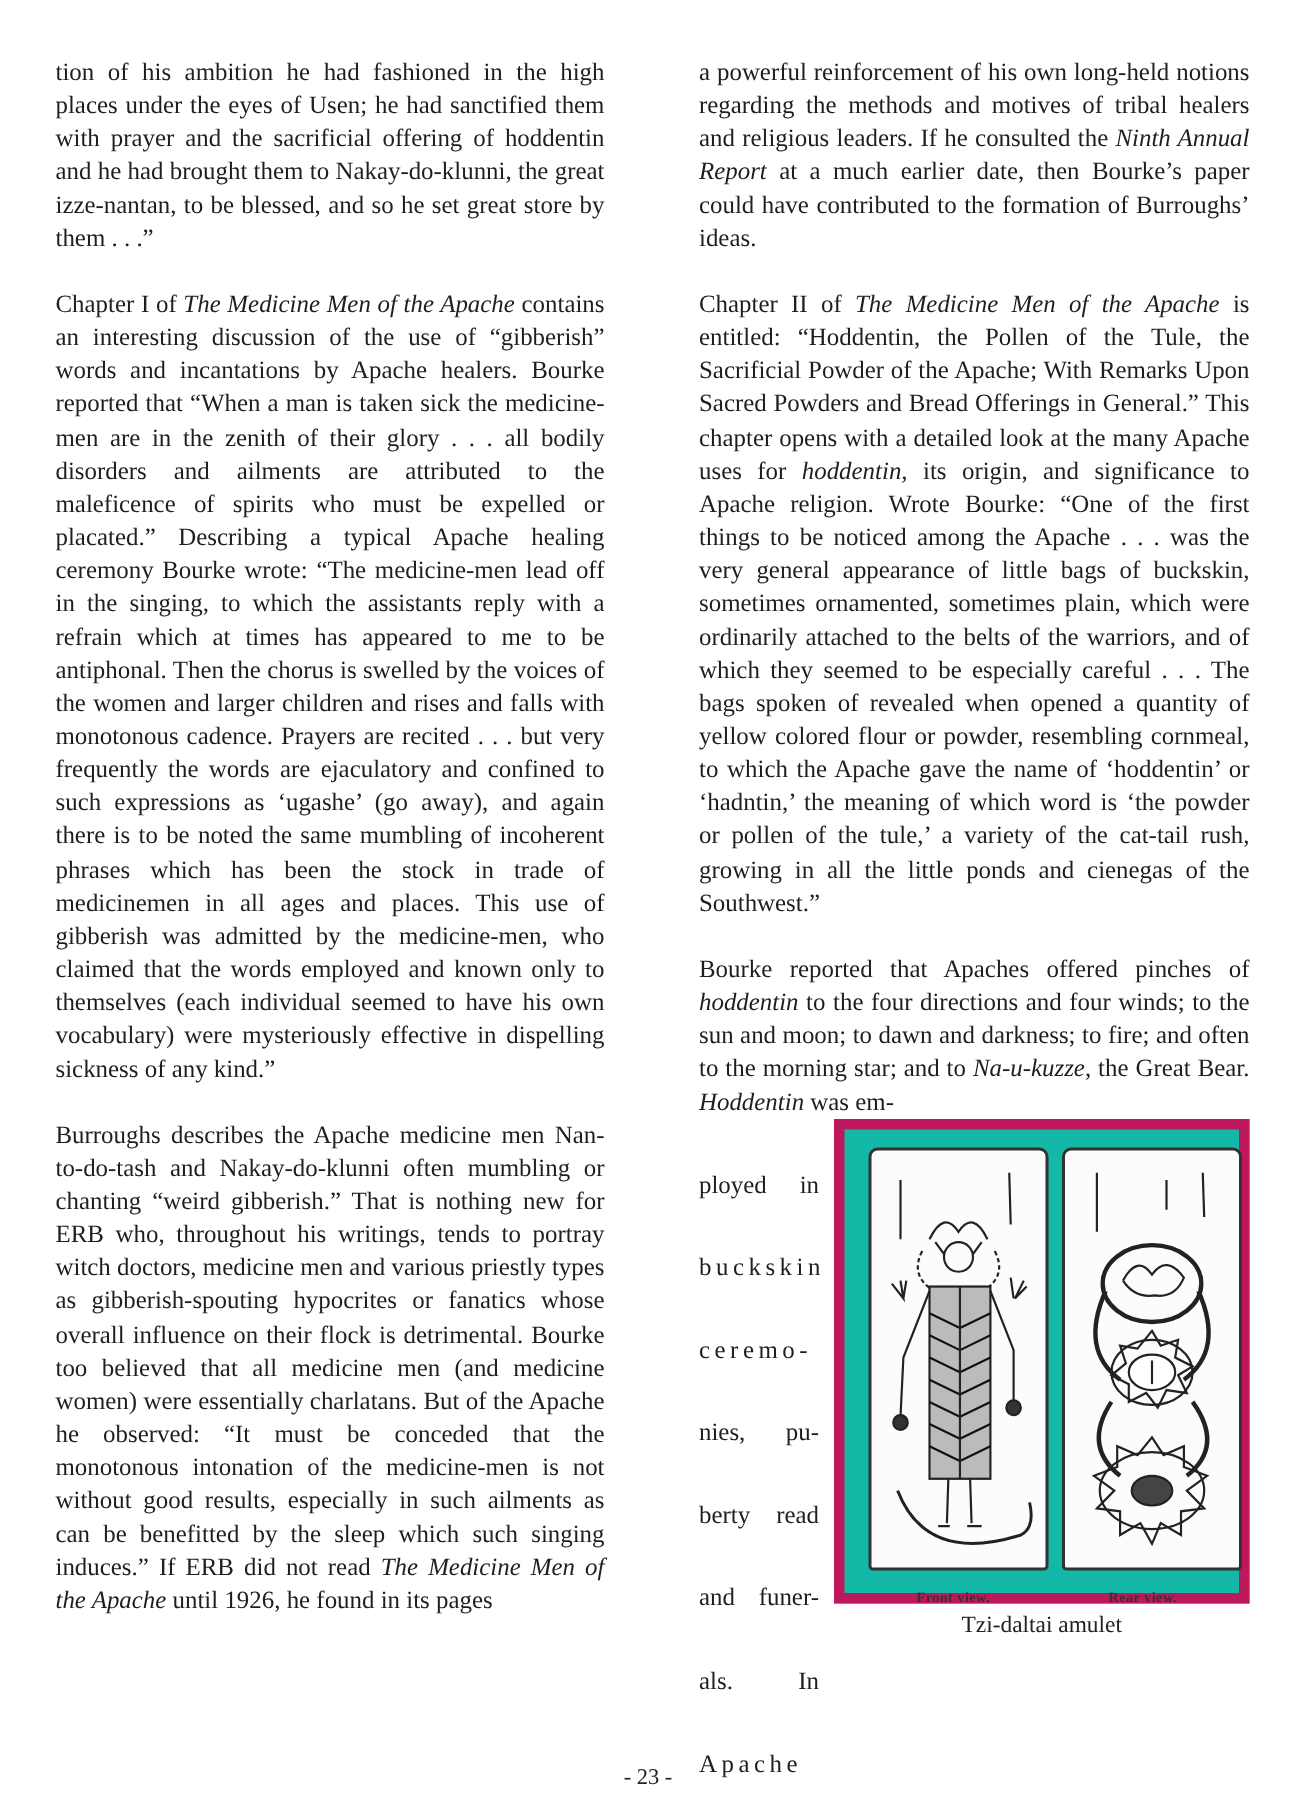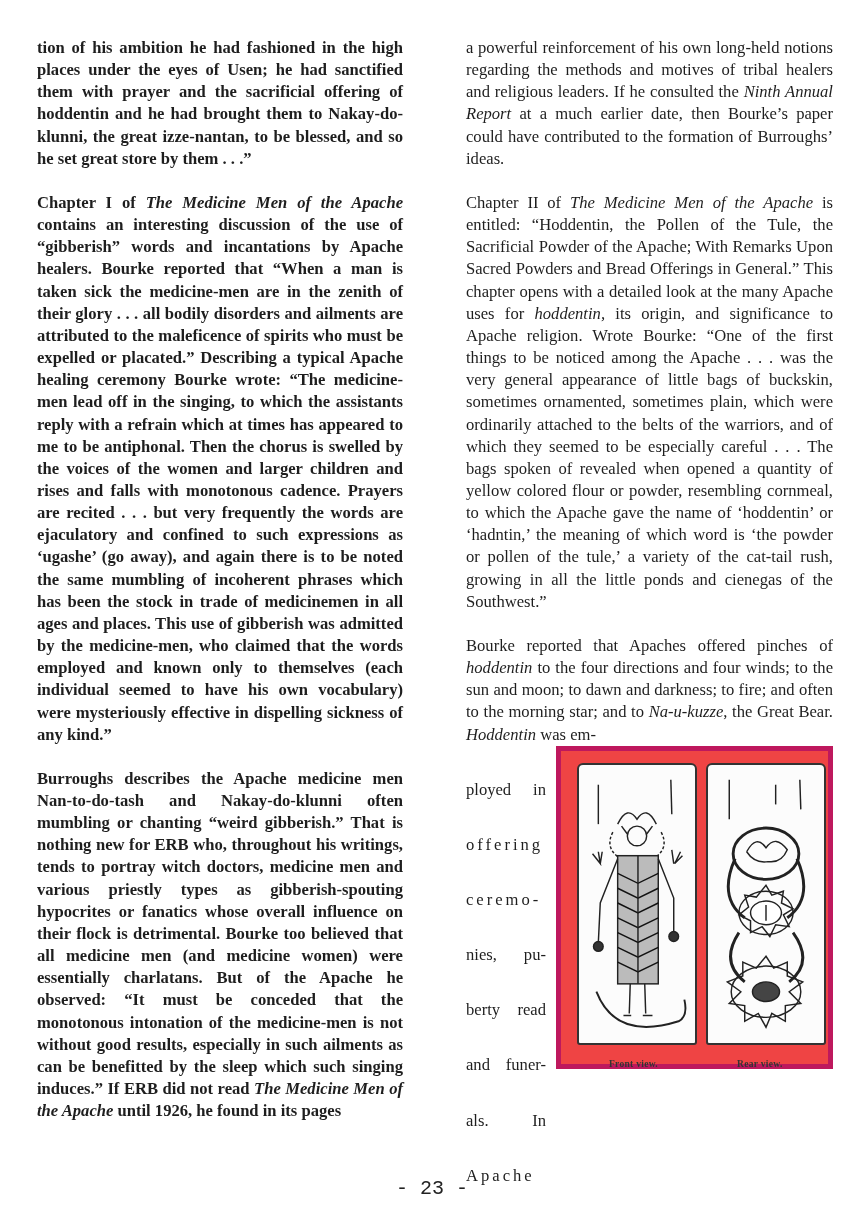--- a/index.html
+++ b/index.html
@@ -1,57 +1,57 @@
 <!DOCTYPE html>
 <html><head>
 <meta charset="utf-8">
 <style>
   * { box-sizing: border-box; margin: 0; padding: 0; }
   html, body { width: 864px; height: 1205px; background: #ffffff; overflow: hidden; }
   body { position: relative; font-family: "Liberation Serif", "DejaVu Serif", serif; color: #1e1e1e; }
   .col { position: absolute; top: 37px; width: 366px; font-size: 16.6px; line-height: 22.15px; text-align: justify; hyphens: none; }
-  .col.left { left: 37px; font-weight: bold; }
+  .col.left { left: 37px; }
   .col.right { left: 466px; width: 367px; }
   .col p { margin-bottom: 22px; }
   .col p.nogap { margin-bottom: 0; }
   em { font-style: italic; }
   .wrap-area { position: relative; }
   .narrow { position: absolute; left: 0; top: 0; width: 80px; text-align: justify; text-align-last: justify; }
   .narrow span { display: block; line-height: 22.15px; white-space: nowrap; margin-top: 33px; }
   .narrow span.wide { letter-spacing: 3px; }
   .figure { position: absolute; left: 90px; top: 0px; width: 277px; }
-  .frame { width: 277px; height: 323px; border: 5px solid #be185d; position: relative; background: #ef4444; }
+  .frame { width: 277px; height: 323px; border: 7px solid #be185d; position: relative; background: #14b8a6; }
   .panel { position: absolute; top: 12px; width: 120px; height: 282px; border: 2px solid #333; border-radius: 6px 6px 3px 3px; background: #fcfcfc; }
   .panel.front { left: 16px; }
   .panel.rear { left: 145px; }
   .panel svg { position: absolute; left: 0; top: 0; width: 100%; height: 100%; }
   .view-label { position: absolute; top: 302px; font-size: 9.5px; font-weight: bold; letter-spacing: 0.3px; color: #333; }
   .view-label.front { left: 48px; }
   .view-label.rear { left: 176px; }
   .caption { text-align: center; font-size: 15.6px; margin-top: 4px; color: #222; }
-  .page-number { position: absolute; top: 1177px; left: 0; width: 864px; text-align: center; font-family: Liberation Mono, monospace; font-size: 20px; color: #222; }
+  .page-number { position: absolute; top: 1177px; left: 0; width: 864px; text-align: center; font-family: Liberation Serif, serif; font-size: 15px; color: #222; }
 </style>
 </head>
 <body>
 
 <div class="col left">
   <p><span>tion of his ambition he had fashioned in the high places under the eyes of Usen; he had sanctified them with prayer and the sacrificial offering of hoddentin and he had brought them to Nakay-do-klunni, the great izze-nantan, to be blessed, and so he set great store by them . . .”</span></p>
   <p><span>Chapter I of </span><em>The Medicine Men of the Apache</em><span> contains an interesting discussion of the use of “gibberish” words and incantations by Apache healers. Bourke reported that “When a man is taken sick the medicine-men are in the zenith of their glory . . . all bodily disorders and ailments are attributed to the maleficence of spirits who must be expelled or placated.” Describing a typical Apache healing ceremony Bourke wrote: “The medicine-men lead off in the singing, to which the assistants reply with a refrain which at times has appeared to me to be antiphonal. Then the chorus is swelled by the voices of the women and larger children and rises and falls with monotonous cadence. Prayers are recited . . . but very frequently the words are ejaculatory and confined to such expressions as ‘ugashe’ (go away), and again there is to be noted the same mumbling of incoherent phrases which has been the stock in trade of medicinemen in all ages and places. This use of gibberish was admitted by the medicine-men, who claimed that the words employed and known only to themselves (each individual seemed to have his own vocabulary) were mysteriously effective in dispelling sickness of any kind.”</span></p>
   <p class="nogap"><span>Burroughs describes the Apache medicine men Nan-to-do-tash and Nakay-do-klunni often mumbling or chanting “weird gibberish.” That is nothing new for ERB who, throughout his writings, tends to portray witch doctors, medicine men and various priestly types as gibberish-spouting hypocrites or fanatics whose overall influence on their flock is detrimental. Bourke too believed that all medicine men (and medicine women) were essentially charlatans. But of the Apache he observed: “It must be conceded that the monotonous intonation of the medicine-men is not without good results, especially in such ailments as can be benefitted by the sleep which such singing induces.” If ERB did not read </span><em>The Medicine Men of the Apache</em><span> until 1926, he found in its pages</span></p>
 </div>
 
 <div class="col right">
   <p><span>a powerful reinforcement of his own long-held notions regarding the methods and motives of tribal healers and religious leaders. If he consulted the </span><em>Ninth Annual Report</em><span> at a much earlier date, then Bourke’s paper could have contributed to the formation of Burroughs’ ideas.</span></p>
   <p><span>Chapter II of </span><em>The Medicine Men of the Apache</em><span> is entitled: “Hoddentin, the Pollen of the Tule, the Sacrificial Powder of the Apache; With Remarks Upon Sacred Powders and Bread Offerings in General.” This chapter opens with a detailed look at the many Apache uses for </span><em>hoddentin,</em><span> its origin, and significance to Apache religion. Wrote Bourke: “One of the first things to be noticed among the Apache . . . was the very general appearance of little bags of buckskin, sometimes ornamented, sometimes plain, which were ordinarily attached to the belts of the warriors, and of which they seemed to be especially careful . . . The bags spoken of revealed when opened a quantity of yellow colored flour or powder, resembling cornmeal, to which the Apache gave the name of ‘hoddentin’ or ‘hadntin,’ the meaning of which word is ‘the powder or pollen of the tule,’ a variety of the cat-tail rush, growing in all the little ponds and cienegas of the Southwest.”</span></p>
   <p class="nogap"><span>Bourke reported that Apaches offered pinches of </span><em>hoddentin</em><span> to the four directions and four winds; to the sun and moon; to dawn and darkness; to fire; and often to the morning star; and to </span><em>Na-u-kuzze</em><span>, the Great Bear. </span><em>Hoddentin</em><span> was em-</span></p>
 
   <div class="wrap-area">
     <div class="narrow">
       <span>ployed in</span>
-      <span class="wide">offering</span>
+      <span class="wide">buckskin</span>
       <span class="wide">ceremo-</span>
       <span>nies, pu-</span>
       <span>berty read</span>
       <span>and funer-</span>
       <span>als. In</span>
       <span class="wide">Apache</span>
       <span class="wide">mythol-</span>
       <span class="wide">ogy,</span>
       <span class="wide">Bourke</span>
       <span class="wide">star,</span>
@@ -102,17 +102,18 @@
               <path d="M32 170 q-20 30 6 50 M88 170 q22 30 -4 50" stroke-width="3"></path>
               <ellipse cx="60" cy="230" rx="36" ry="26"></ellipse>
               <polygon points="60,194 68,206 82,200 82,214 98,220 84,230 96,242 80,244 80,260 66,252 60,266 52,252 38,260 38,244 22,242 34,230 20,220 36,214 36,200 50,206" fill="none"></polygon>
               <ellipse cx="60" cy="230" rx="14" ry="10" fill="#444"></ellipse>
             </g>
           </svg>
         </div>
         <span class="view-label front">Front view.</span>
         <span class="view-label rear">Rear view.</span>
       </div>
+      <div class="caption">Tzi-daltai amulet</div>
     </div>
   </div>
 </div>
 
 <div class="page-number">- 23 -</div>
 
 </body></html>

